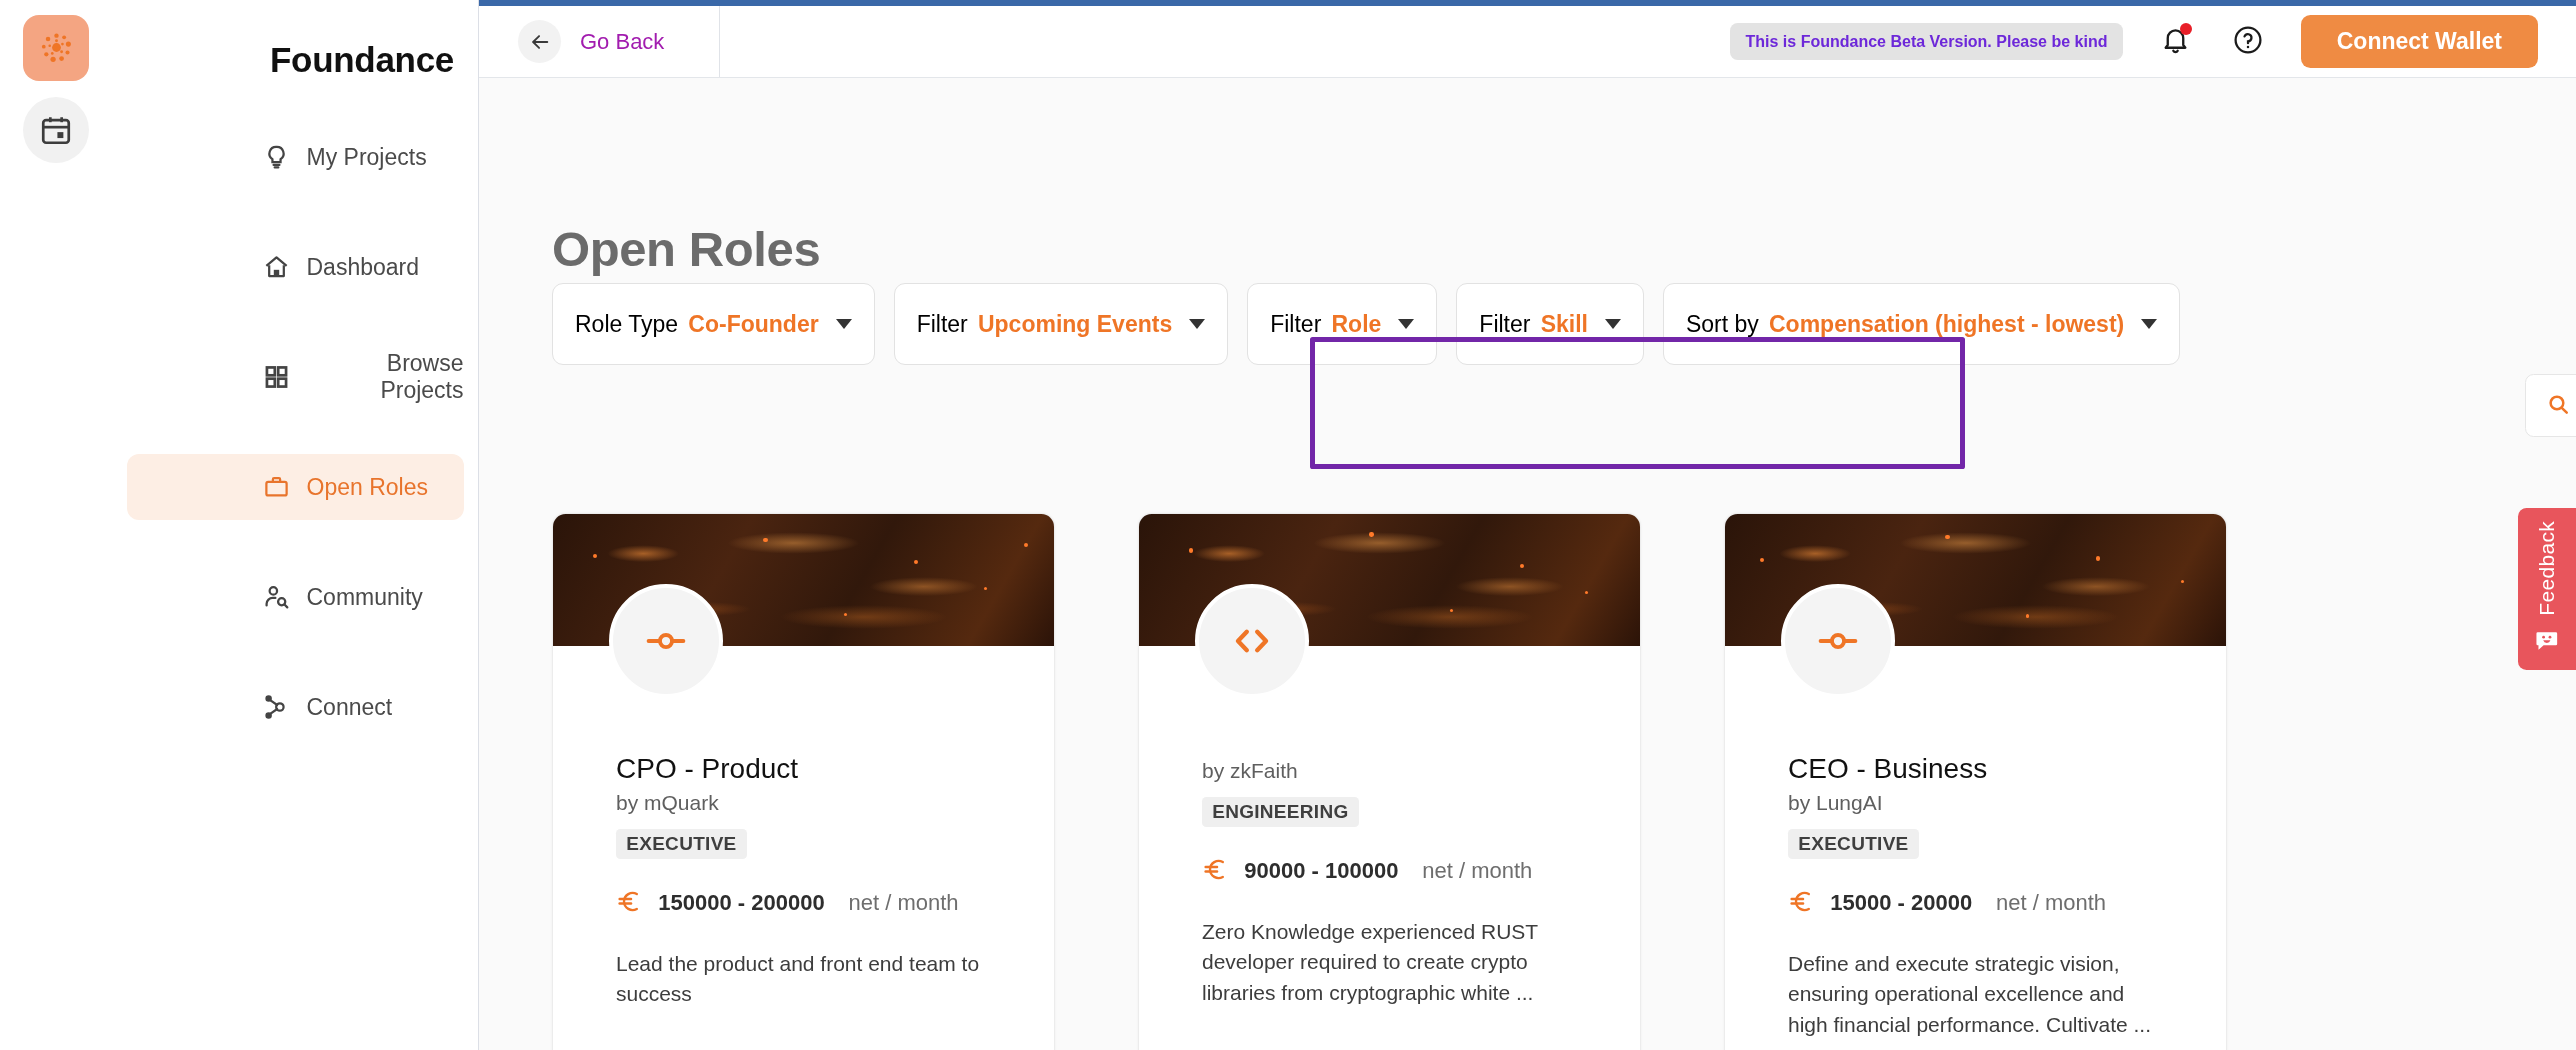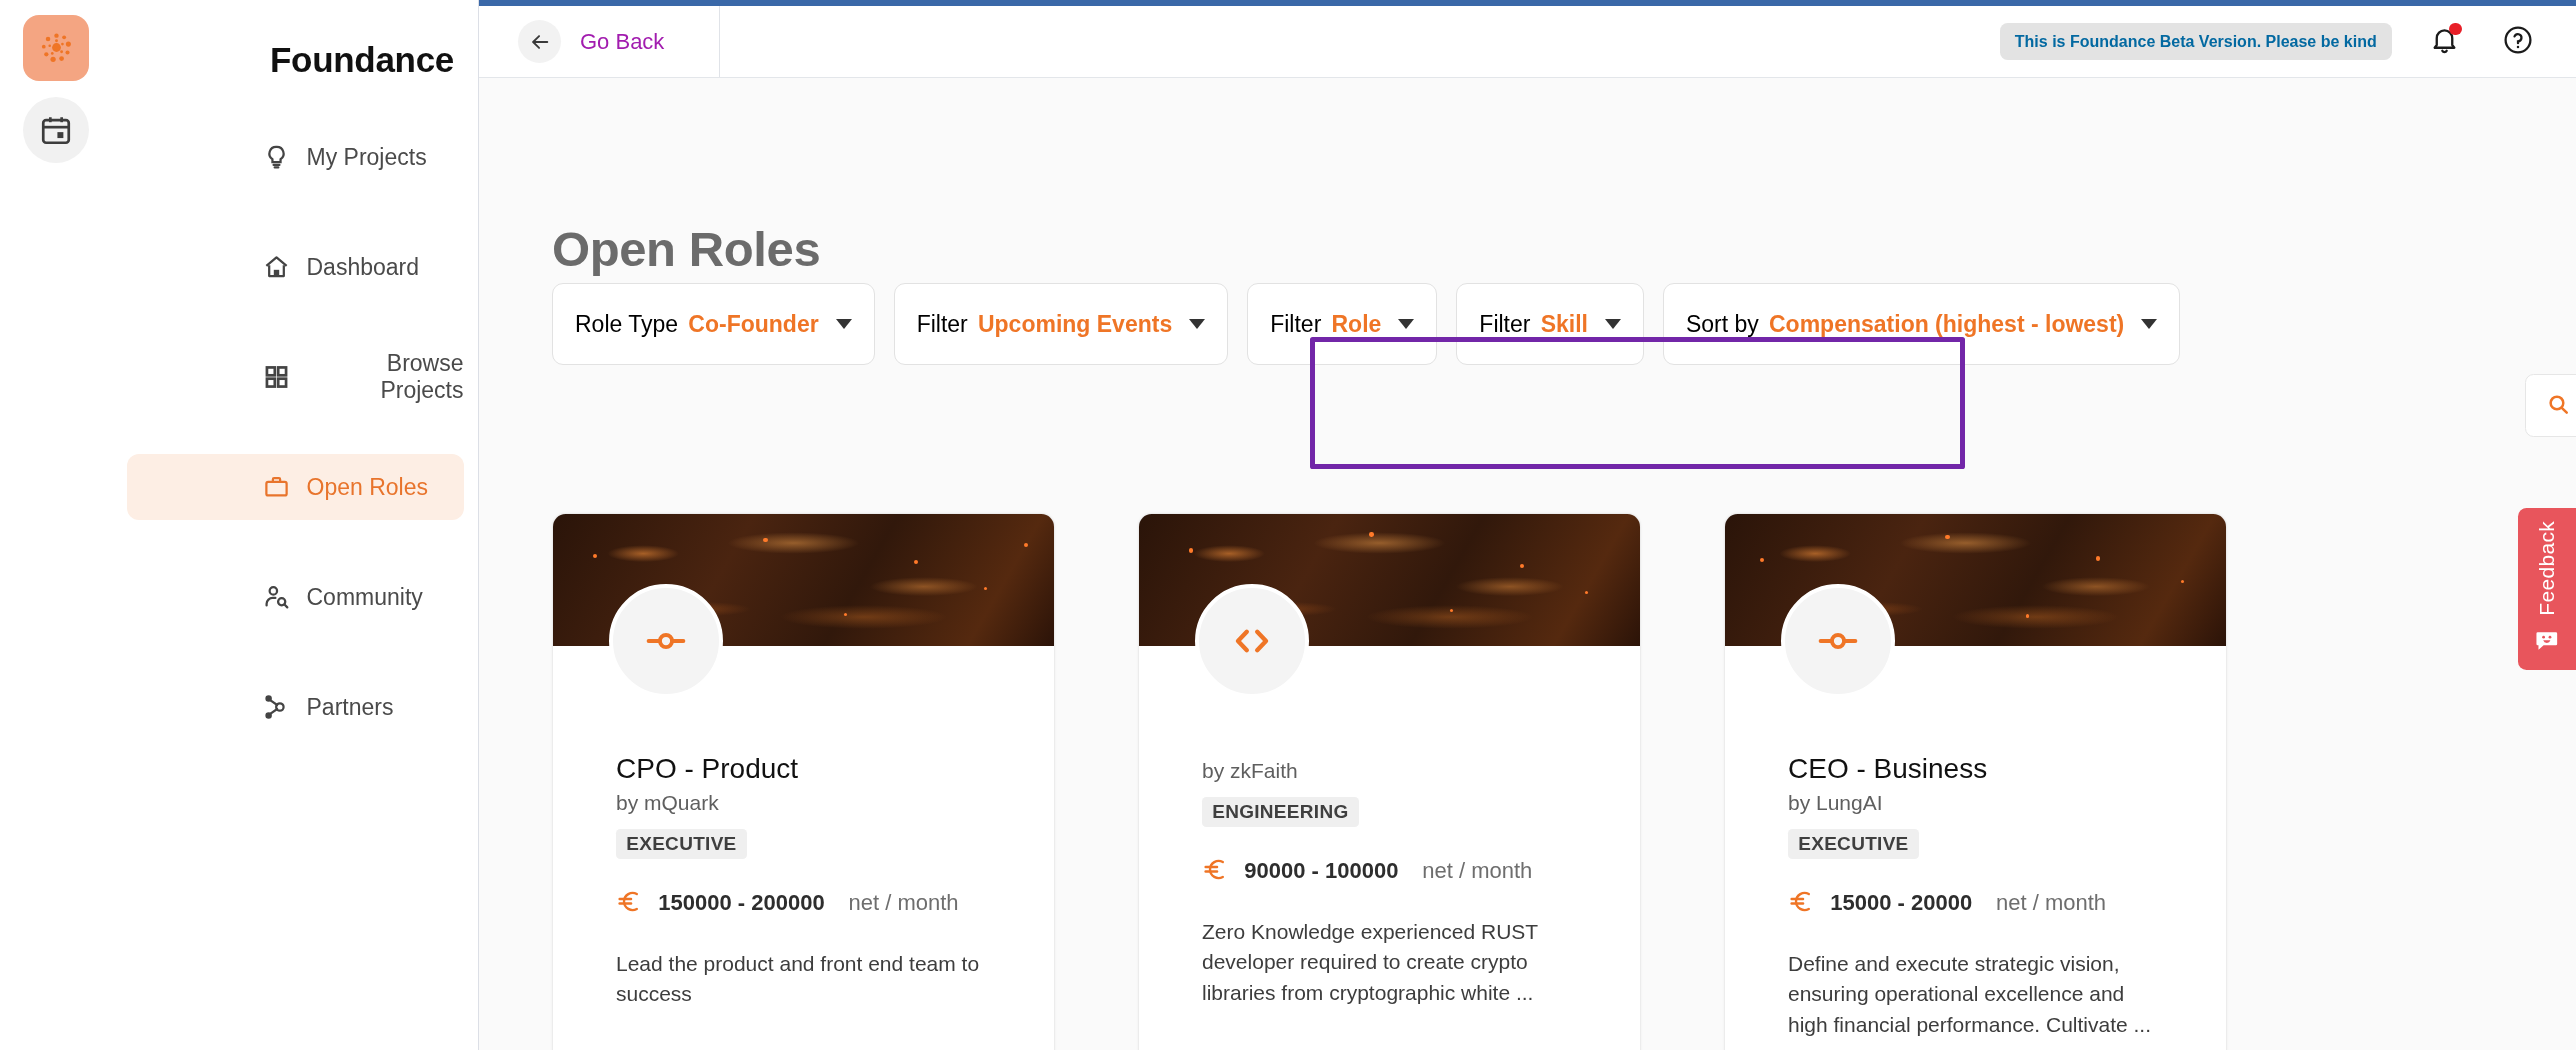--- a/index.html
+++ b/index.html
@@ -89,21 +89,21 @@
     position: absolute; left: 240px; top: 0; bottom: 0;
     width: 0.9px; background: #e0e3e8;
   }
   #header-right {
     margin-left: auto; display: flex; align-items: center; gap: 32px;
     padding-right: 38px;
   }
   #beta-pill {
     background: #e3e3e3; border-radius: 7.7px;
     padding: 9.4px 15.3px;
-    font-size: 16px; font-weight: 700; color: #0369a1;
+    font-size: 16px; font-weight: 700; color: #6d28d9;
     white-space: nowrap;
   }
   .hdr-icon-btn {
     width: 41px; height: 41px;
     display: flex; align-items: center; justify-content: center;
     position: relative;
   }
   #bell-dot {
     position: absolute; top: 1.7px; right: 3.4px;
     width: 12.8px; height: 12.8px; border-radius: 50%;
@@ -353,21 +353,21 @@
     <div class="nav-item">
       <span class="nav-icon">
         <svg width="27" height="27" viewBox="0 0 24 24" fill="none" stroke="#444" stroke-width="2" stroke-linecap="round">
           <circle cx="15" cy="12" r="3.3"></circle>
           <circle cx="5" cy="4.5" r="1.9" fill="#444"></circle>
           <circle cx="5" cy="19.5" r="1.9" fill="#444"></circle>
           <line x1="6.4" y1="5.9" x2="12.6" y2="10.2"></line>
           <line x1="6.4" y1="18.1" x2="12.6" y2="13.8"></line>
         </svg>
       </span>
-      <span class="nav-label">Partners</span>
+      <span class="nav-label">Connect</span>
     </div>
 
   </div>
 </div>
 
 <div id="header">
   <div id="go-back-btn">
     <span id="go-back-circle">
       <svg width="22" height="22" viewBox="0 0 24 24" fill="none" stroke="#3a3a3a" stroke-width="2" stroke-linecap="round" stroke-linejoin="round">
         <line x1="20" y1="12" x2="5" y2="12"></line>
@@ -394,20 +394,21 @@
     <div class="hdr-icon-btn">
       <span>
         <svg width="32" height="32" viewBox="0 0 24 24" fill="none" stroke="#1b1b1b" stroke-width="1.7">
           <circle cx="12" cy="12" r="9.3"></circle>
           <path d="M9.4 9.3 A2.7 2.7 0 1 1 12 13 V14.4" stroke-linecap="round"></path>
           <circle cx="12" cy="17.3" r="0.95" fill="#1b1b1b" stroke="none"></circle>
         </svg>
       </span>
     </div>
 
+    <div id="connect-wallet-btn">Connect Wallet</div>
   </div>
 </div>
 
 <div id="content">
 
   <div id="page-title">Open Roles</div>
 
   <div id="filter-bar">
 
     <div class="filter-chip">

